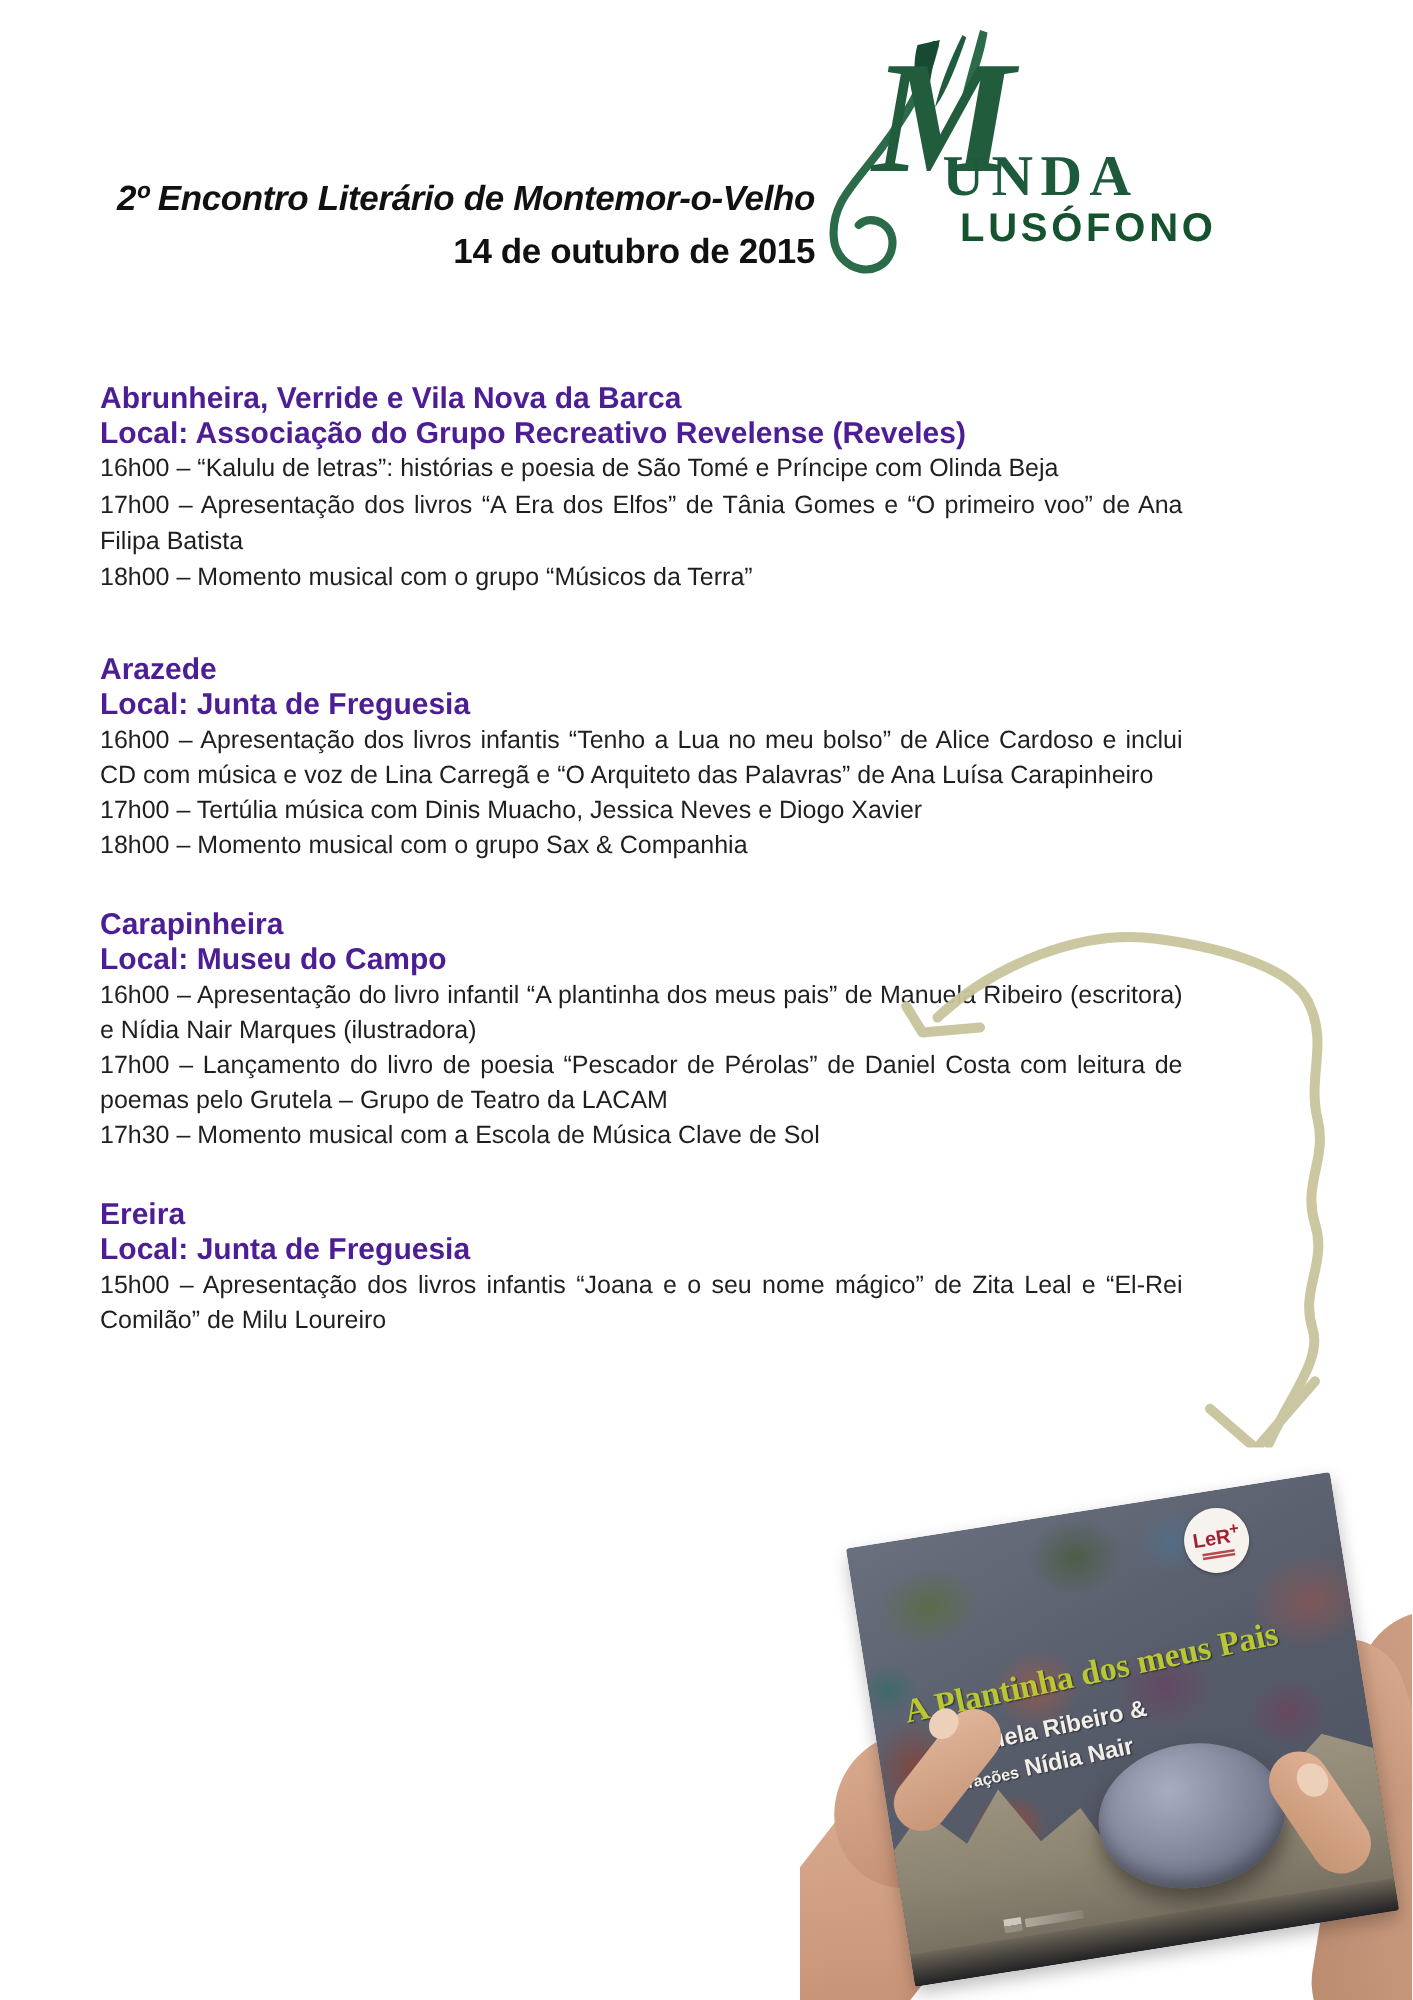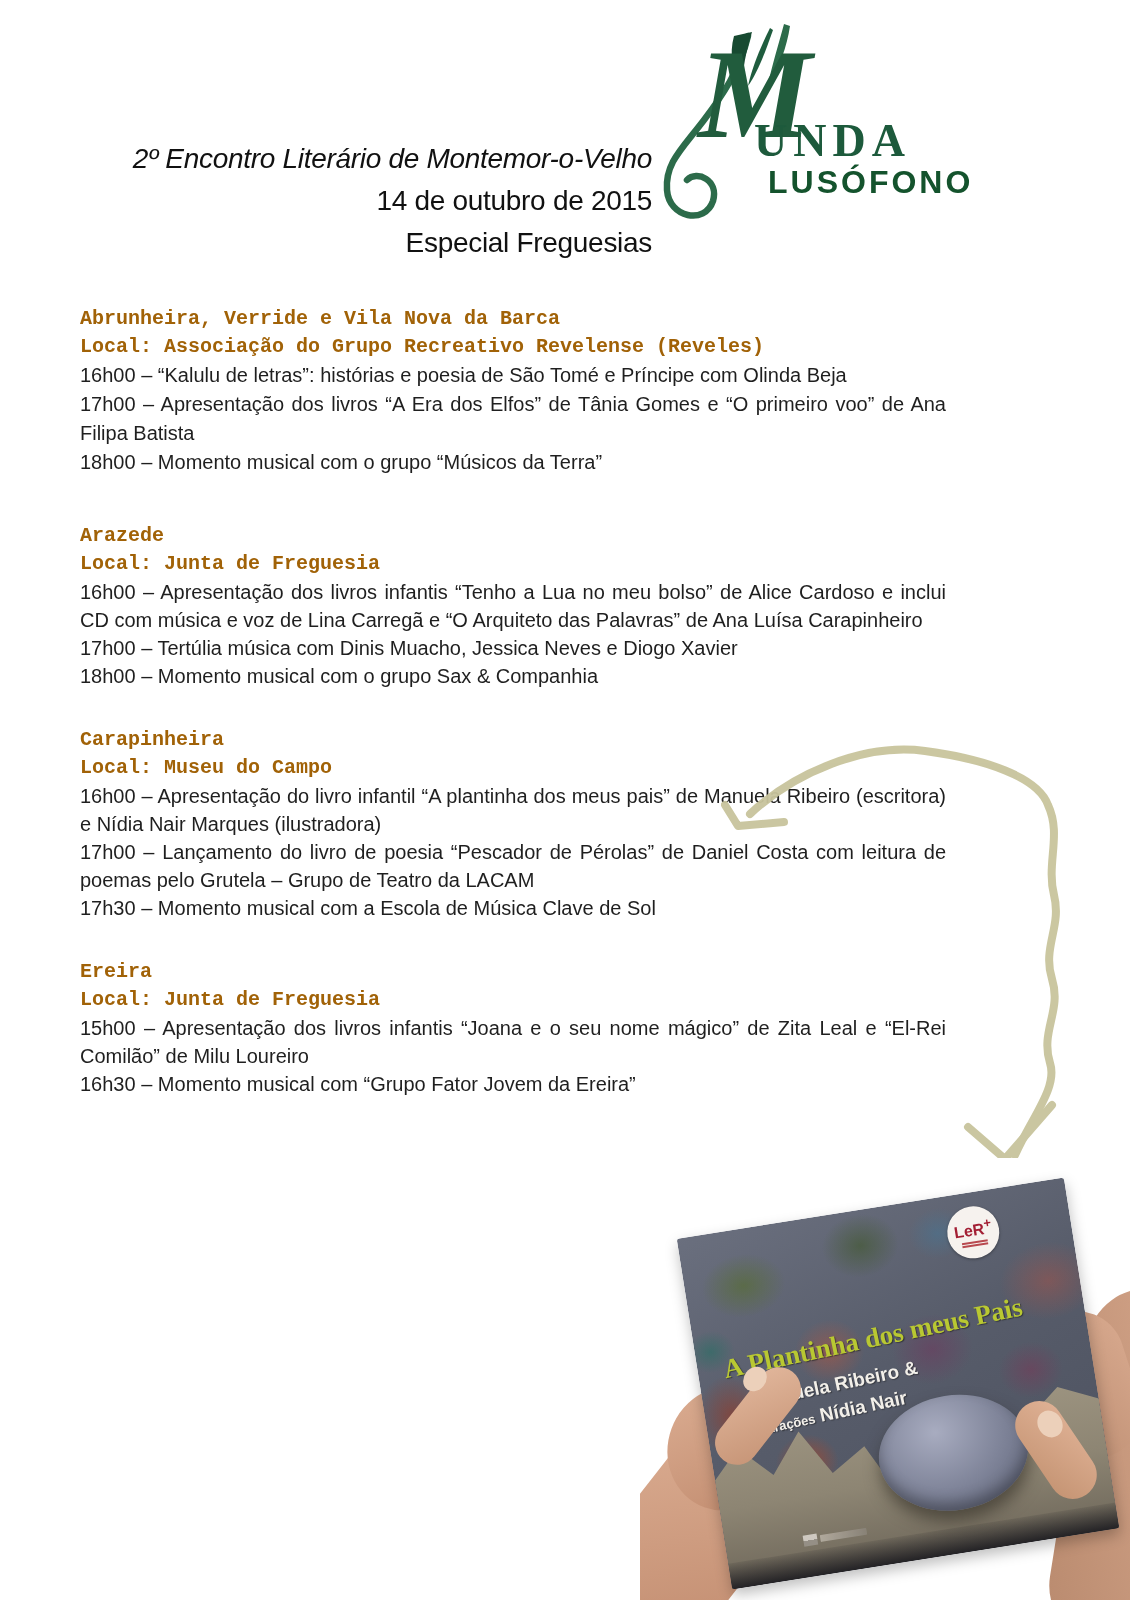--- a/index.html
+++ b/index.html
@@ -8,21 +8,21 @@
     width:1130px;height:1600px;
     background:#ffffff;
     overflow:hidden;
     font-family:"Liberation Sans",sans-serif;
     color:#1e1e1e;
   }
 
   
   .title-block{
     position:absolute;left:80px;top:138px;width:572px;
-    text-align:right;font-weight:normal;font-size:28px;line-height:42px;
+    text-align:right;font-weight:bold;font-size:28px;line-height:42px;
     color:#111;letter-spacing:-0.3px;
   }
   .title-line1{font-style:italic;}
 
   
   .logo{position:absolute;left:652px;top:22px;width:305px;height:215px;}
   .logo-swirl{position:absolute;left:0;top:0;}
   .logo-m{
     position:absolute;left:46px;top:8px;
     font-family:"Liberation Serif",serif;font-style:italic;font-weight:bold;
@@ -37,21 +37,21 @@
     position:absolute;left:116px;top:142px;
     font-size:32px;color:#14532d;letter-spacing:3px;font-weight:bold;
   }
 
   
   .content{position:absolute;left:80px;top:305px;width:866px;}
   .section{margin:0;}
   .section + .section{margin-top:36px;}
   .section.extra-gap{margin-top:45px;}
   .sec-name,.sec-local{
-    font-weight:bold;font-size:20px;line-height:28px;color:#a16207;font-family:Liberation Mono, monospace;
+    font-weight:bold;font-size:24px;line-height:28px;color:#4c1d95;
   }
   .item{
     font-size:20px;line-height:28px;text-align:justify;color:#1f1f1f;
   }
   .spaced .item{line-height:29px;}
   .spaced .item + .item{}
 
   
   .arrow-wrap{position:absolute;left:700px;top:735px;width:380px;height:440px;}
 
@@ -139,21 +139,20 @@
   .pub-logo .bar{flex:1;height:7px;background:linear-gradient(90deg,#b9b2a6,#8b857a);border-radius:1px;}
 </style>
 </head>
 <body>
 
 <div class="page">
 
   <div class="title-block">
     <div class="title-line1">2º Encontro Literário de Montemor-o-Velho</div>
     <div class="title-line2">14 de outubro de 2015</div>
-    <div class="title-line3">Especial Freguesias</div>
   </div>
 
   <div class="logo">
     <svg class="logo-swirl" width="305" height="215" viewBox="0 0 305 215">
       <path d="M 96 14 C 88 48 70 74 52 98 C 30 127 13 141 15 168 C 17 196 53 203 61 179 C 67 158 45 148 35 158" fill="none" stroke="#2c6b4a" stroke-width="6.5" stroke-linecap="round"></path>
       <path d="M 118 6 C 108 26 100 46 96 64 C 106 50 114 28 121 8 Z" fill="#1f5c3e"></path>
       <path d="M 132 2 C 126 24 120 44 116 62 C 127 48 135 24 138 4 Z" fill="#2c6b4a"></path>
       <path d="M 100 10 C 94 30 90 48 91 64 C 80 52 77 32 82 14 Z" fill="#174a31"></path>
     </svg>
     <div class="logo-m">M</div>
@@ -184,21 +183,20 @@
       <div class="sec-local">Local: Museu do Campo</div>
       <div class="item">16h00 – Apresentação do livro infantil “A plantinha dos meus pais” de Manuela Ribeiro (escritora) e Nídia Nair Marques (ilustradora)</div>
       <div class="item">17h00 – Lançamento do livro de poesia “Pescador de Pérolas” de Daniel Costa com leitura de poemas pelo Grutela – Grupo de Teatro da LACAM</div>
       <div class="item">17h30 – Momento musical com a Escola de Música Clave de Sol</div>
     </div>
 
     <div class="section">
       <div class="sec-name">Ereira</div>
       <div class="sec-local">Local: Junta de Freguesia</div>
       <div class="item">15h00 – Apresentação dos livros infantis “Joana e o seu nome mágico” de Zita Leal e “El-Rei Comilão” de Milu Loureiro</div>
-      <div class="item">16h30 – Momento musical com “Grupo Fator Jovem da Ereira”</div>
     </div>
 
   </div>
 
   <div class="arrow-wrap">
     <svg width="380" height="440" viewBox="0 0 380 440">
       <g fill="none" stroke="#c8c49c" stroke-width="8" stroke-linecap="round" stroke-linejoin="round" opacity="0.95">
         <path d="M 25 70 L 38 91 L 84 87"></path>
         <path d="M 50 79 C 95 37, 165 8, 225 16 C 285 24, 338 42, 348 70
                  C 362 100, 346 128, 354 160

